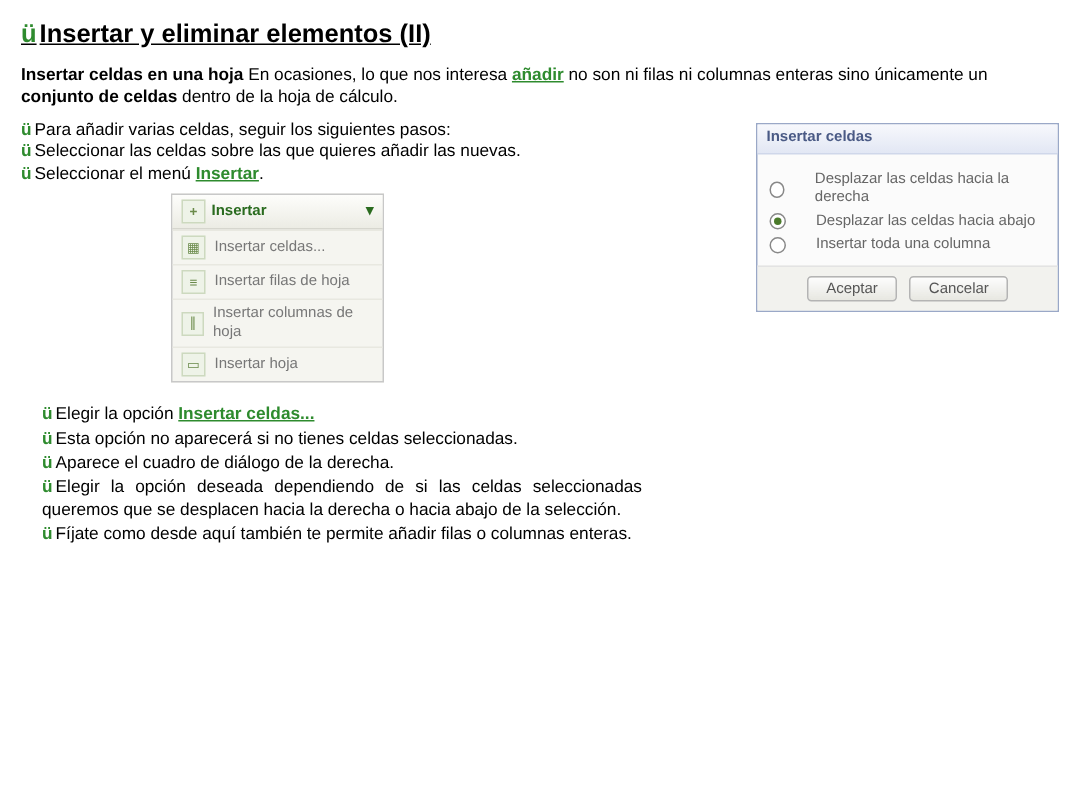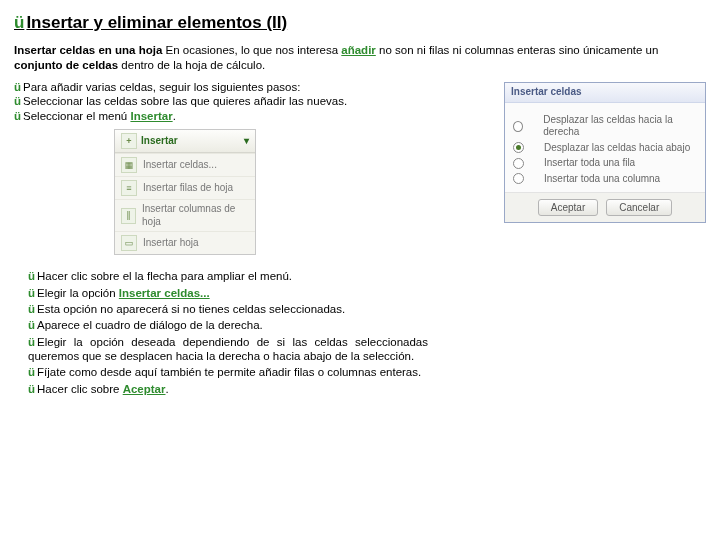--- a/index.html
+++ b/index.html
@@ -126,36 +126,30 @@
         <div class="opt">
             <span class="radio"></span>
             <span>Desplazar las celdas hacia la derecha</span>
           </div>
         <div class="opt">
             <span class="radio sel"></span>
             <span>Desplazar las celdas hacia abajo</span>
           </div>
         <div class="opt">
             <span class="radio"></span>
-            <span>Insertar toda una fila</span>
-          </div>
-        <div class="opt">
-            <span class="radio"></span>
             <span>Insertar toda una columna</span>
           </div>
       </div>
       <div class="btns">
         <button>Aceptar</button>
         <button>Cancelar</button>
       </div>
     </div>
   </div>
 </div>
 
 <div class="indented">
-  <p><span class="check">ü</span><span>Hacer clic sobre el la flecha para ampliar el menú.</span></p>
   <p><span class="check">ü</span><span>Elegir la opción </span><span class="kw-green">Insertar celdas...</span></p>
   <p><span class="check">ü</span><span>Esta opción no aparecerá si no tienes celdas seleccionadas.</span></p>
   <p><span class="check">ü</span><span>Aparece el cuadro de diálogo de la derecha.</span></p>
   <p><span class="check">ü</span><span>Elegir la opción deseada dependiendo de si las celdas seleccionadas queremos que se desplacen hacia la derecha o hacia abajo de la selección.</span></p>
   <p><span class="check">ü</span><span>Fíjate como desde aquí también te permite añadir filas o columnas enteras.</span></p>
-  <p><span class="check">ü</span><span>Hacer clic sobre </span><span class="kw-green">Aceptar</span><span>.</span></p>
 </div>
 
 </body></html>

